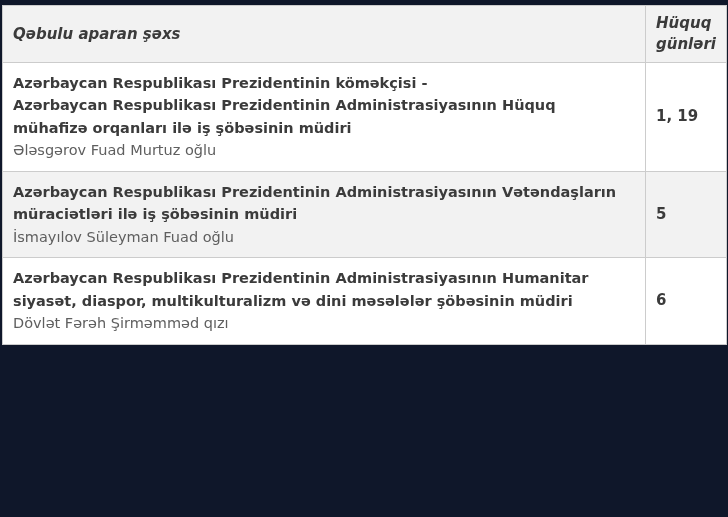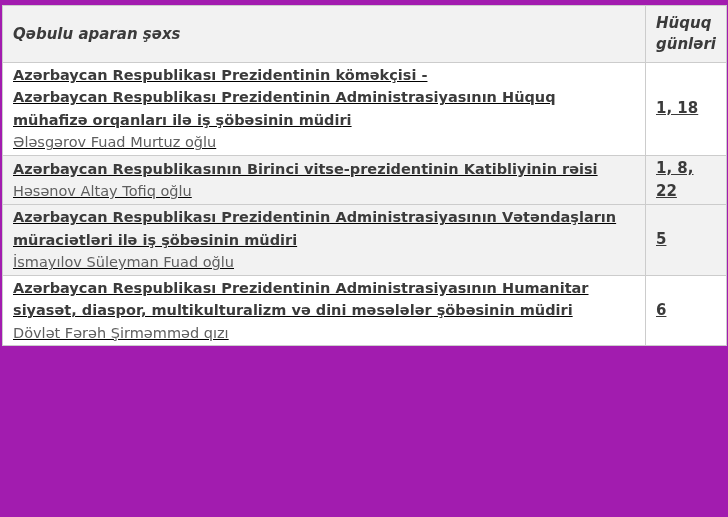--- a/index.html
+++ b/index.html
@@ -6,21 +6,21 @@
   html, body {
     margin: 0;
     padding: 0;
     background: #ffffff;
     font-family: "DejaVu Sans", "Liberation Sans", sans-serif;
   }
   .page {
     width: 728px;
     height: 517px;
     padding: 5px 2px;
-    background: #a21caf;
+    background: #0f172a;
   }
   table.reception-table {
     width: 724px;
     border-collapse: collapse;
     table-layout: fixed;
   }
   table.reception-table th,
   table.reception-table td {
     border: 1px solid #cccccc;
     vertical-align: middle;
@@ -36,24 +36,23 @@
     font-size: 15px;
     color: #3b3b3b;
     text-align: left;
     padding: 7px 10px;
     line-height: 1.4;
     height: 54px;
   }
 
   
   tbody td {
-    padding: 1px 10px;
+    padding: 9px 10px;
     font-size: 14.5px;
     line-height: 1.55;
-    text-decoration: underline;
   }
   tbody tr.alt td { background: #f2f2f2; }
   tbody tr.plain td { background: #ffffff; }
 
   .title {
     font-weight: bold;
     color: #3b3b3b;
     white-space: pre-line;
   }
   .name {
@@ -81,28 +80,21 @@
         <th>Hüquq günləri</th>
       </tr>
     </thead>
     <tbody>
       <tr class="plain">
         <td>
           <div class="title">Azərbaycan Respublikası Prezidentinin köməkçisi -
 Azərbaycan Respublikası Prezidentinin Administrasiyasının Hüquq mühafizə orqanları ilə iş şöbəsinin müdiri</div>
           <div class="name">Ələsgərov Fuad Murtuz oğlu</div>
         </td>
-        <td class="days">1, 18</td>
-      </tr>
-      <tr class="alt">
-        <td>
-          <div class="title">Azərbaycan Respublikasının Birinci vitse-prezidentinin Katibliyinin rəisi</div>
-          <div class="name">Həsənov Altay Tofiq oğlu</div>
-        </td>
-        <td class="days">1, 8, 22</td>
+        <td class="days">1, 19</td>
       </tr>
       <tr class="alt">
         <td>
           <div class="title">Azərbaycan Respublikası Prezidentinin Administrasiyasının Vətəndaşların müraciətləri ilə iş şöbəsinin müdiri</div>
           <div class="name">İsmayılov Süleyman Fuad oğlu</div>
         </td>
         <td class="days">5</td>
       </tr>
       <tr class="plain">
         <td>

